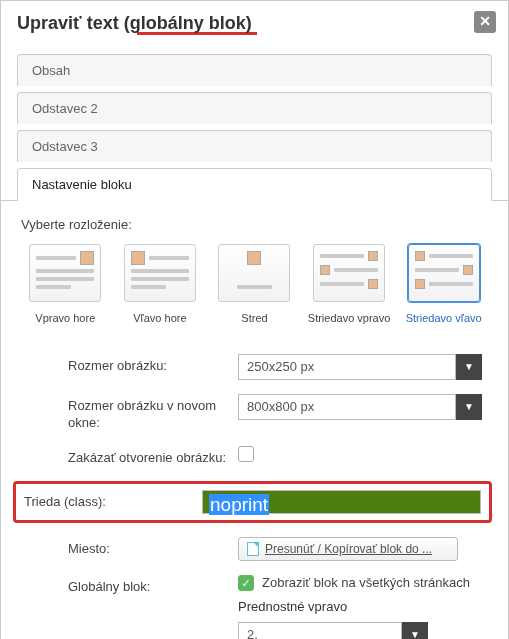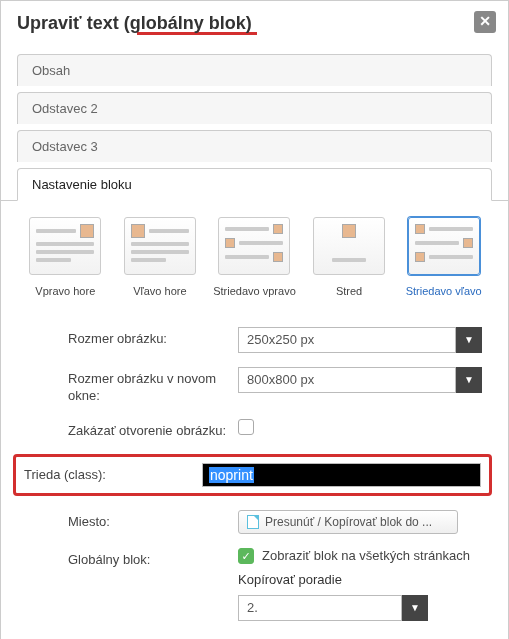--- a/index.html
+++ b/index.html
@@ -185,42 +185,43 @@
     display: flex;
     align-items: center;
     gap: 26px;
   }
   .highlight-row .form-label { width: 152px; padding-top:2px; }
   .text-input {
     flex: 1;
     border: 1px solid #bbb;
     padding: 3px 6px;
     height: 24px;
-    font-size: 14px;
-    background: #000000;
+    font-size: 19px;
+    background: #4d7c0f;
   }
   .text-input .sel {
     background: #3390ff;
     color: #fff;
     padding: 0 1px;
   }
   .move-btn {
     border: 1px solid #bbb;
     background: linear-gradient(#fff,#efefef);
     padding: 4px 8px;
     width: 220px;
     font-size: 12px;
     color: #555;
     cursor: pointer;
     display: flex;
     align-items: center;
     gap: 6px;
     border-radius: 3px;
     white-space: nowrap;
     overflow: hidden;
+    text-decoration: underline;
   }
   .doc-icon {
     width: 12px; height: 14px;
     border: 1px solid #5bc0de;
     background: #fff;
     position: relative;
     flex-shrink: 0;
   }
   .doc-icon::after {
     content:"";
@@ -274,20 +275,21 @@
   </div>
 
   <div class="tabs">
     <div class="tab">Obsah</div>
     <div class="tab">Odstavec 2</div>
     <div class="tab">Odstavec 3</div>
     <div class="tab active">Nastavenie bloku</div>
   </div>
 
   <div class="panel">
+    <div class="section-label">Vyberte rozloženie:</div>
 
     <div class="layout-options">
       <div class="layout-opt">
         <div class="layout-thumb">
           <div class="rowline">
               <div class="ln" style="flex:1"></div>
               <div class="pic"></div>
             </div>
           <div class="ln"></div>
             <div class="ln"></div>
@@ -299,47 +301,47 @@
         <div class="layout-thumb">
           <div class="rowline">
               <div class="pic"></div>
               <div class="ln" style="flex:1"></div>
             </div>
           <div class="ln"></div>
             <div class="ln"></div>
             <div class="ln sh"></div>
         </div>
         <div class="layout-label">Vľavo hore</div>
-      </div>
-      <div class="layout-opt">
-        <div class="layout-thumb">
-          <div class="rowline">
-              <div class="ln" style="flex:1"></div>
-              <div class="pic-sm"></div>
-            </div>
-          <div class="rowline">
-              <div class="pic-sm"></div>
-              <div class="ln" style="flex:1"></div>
-            </div>
-          <div class="rowline">
-              <div class="ln" style="flex:1"></div>
-              <div class="pic-sm"></div>
-            </div>
-        </div>
-        <div class="layout-label">Striedavo vpravo</div>
       </div>
       <div class="layout-opt">
         <div class="layout-thumb" style="align-items:center">
           <div class="pic" style="align-self:center"></div>
           <div class="ln"></div>
             <div class="ln"></div>
             <div class="ln sh"></div>
         </div>
         <div class="layout-label">Stred</div>
       </div>
+      <div class="layout-opt">
+        <div class="layout-thumb">
+          <div class="rowline">
+              <div class="ln" style="flex:1"></div>
+              <div class="pic-sm"></div>
+            </div>
+          <div class="rowline">
+              <div class="pic-sm"></div>
+              <div class="ln" style="flex:1"></div>
+            </div>
+          <div class="rowline">
+              <div class="ln" style="flex:1"></div>
+              <div class="pic-sm"></div>
+            </div>
+        </div>
+        <div class="layout-label">Striedavo vpravo</div>
+      </div>
       <div class="layout-opt selected">
         <div class="layout-thumb">
           <div class="rowline">
               <div class="pic-sm"></div>
               <div class="ln" style="flex:1"></div>
             </div>
           <div class="rowline">
               <div class="ln" style="flex:1"></div>
               <div class="pic-sm"></div>
             </div>
@@ -394,21 +396,21 @@
       </div>
     </div>
 
     <div class="form-row">
       <div class="form-label">Globálny blok:</div>
       <div class="form-field global-block-field">
         <div class="gb-line1">
           <span class="checkbox checked">✓</span>
           <span>Zobraziť blok na všetkých stránkach</span>
         </div>
-        <div>Kopírovať poradie</div>
+        <div>Prednostné vpravo</div>
         <div class="select-wrap gb-select">
           <div class="select-input">2.</div>
           <div class="select-btn">▼</div>
         </div>
       </div>
     </div>
 
   </div>
 
   <div class="dialog-footer">

